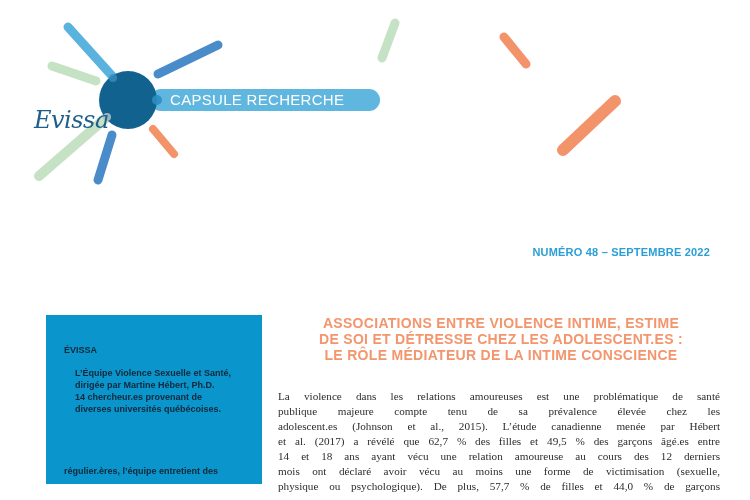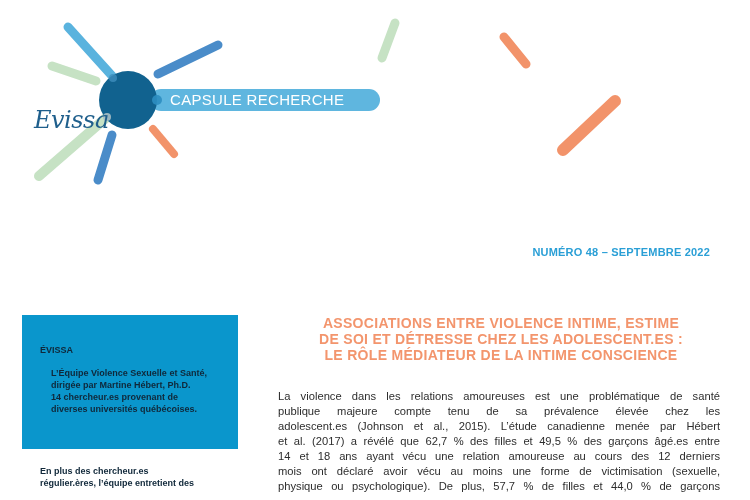--- a/index.html
+++ b/index.html
@@ -17,21 +17,21 @@
   .capsule-label {
     position: absolute; left: 170px; top: 91px;
     color: #ffffff; font-size: 15px; letter-spacing: 0.3px;
     font-family: "Liberation Sans", sans-serif;
   }
   .issue-line {
     position: absolute; right: 40px; top: 246px;
     color: #2a9fd6; font-weight: bold; font-size: 11px; letter-spacing: 0.2px;
   }
   .sidebar {
-    position: absolute; left: 22px; top: 315px; width: 216px; height: 134px;
+    position: absolute; left: 46px; top: 315px; width: 216px; height: 169px;
     background: #0a96cc;
   }
   .sidebar-title {
     position: absolute; left: 18px; top: 30px;
     font-weight: bold; font-size: 9px; color: #10283a;
   }
   .sidebar-p {
     position: absolute; left: 18px; width: 190px;
     font-size: 9px; line-height: 12px; color: #10283a; font-weight: bold;
   }
@@ -39,20 +39,21 @@
   .sidebar-p.p2 { top: 150px; }
   .article-title {
     position: absolute; left: 276px; top: 315px; width: 450px;
     text-align: center; color: #f3956d; font-weight: bold;
     font-size: 14px; line-height: 16px; letter-spacing: 0.3px;
   }
   .article-body {
     position: absolute; left: 278px; top: 389px; width: 442px;
     font-size: 11.2px; line-height: 15px; color: #2d2d2d;
     text-align: justify;
+    font-family: Liberation Serif, serif;
   }
   .article-body span { display: block; text-align: justify; text-align-last: justify; }
   .article-body span.last { text-align-last: justify; }
 </style>
 </head>
 <body>
 
 <svg class="header-art" viewBox="0 0 750 220" width="750" height="220">
   <g stroke-linecap="round" fill="none">
 
@@ -89,21 +90,20 @@
 
 <div class="sidebar">
   <div class="sidebar-title">ÉVISSA</div>
   <div class="sidebar-p p1">
     <div>L’Équipe Violence Sexuelle et Santé,</div>
     <div>dirigée par Martine Hébert, Ph.D.</div>
     <div>14 chercheur.es provenant de</div>
     <div>diverses universités québécoises.</div>
   </div>
   <div class="sidebar-p p2">
-    <div>En plus des chercheur.es</div>
     <div>régulier.ères, l’équipe entretient des</div>
   </div>
 </div>
 
 <div class="article-title">
   <div>ASSOCIATIONS ENTRE VIOLENCE INTIME, ESTIME</div>
   <div>DE SOI ET DÉTRESSE CHEZ LES ADOLESCENT.ES :</div>
   <div>LE RÔLE MÉDIATEUR DE LA INTIME CONSCIENCE</div>
 </div>
 

